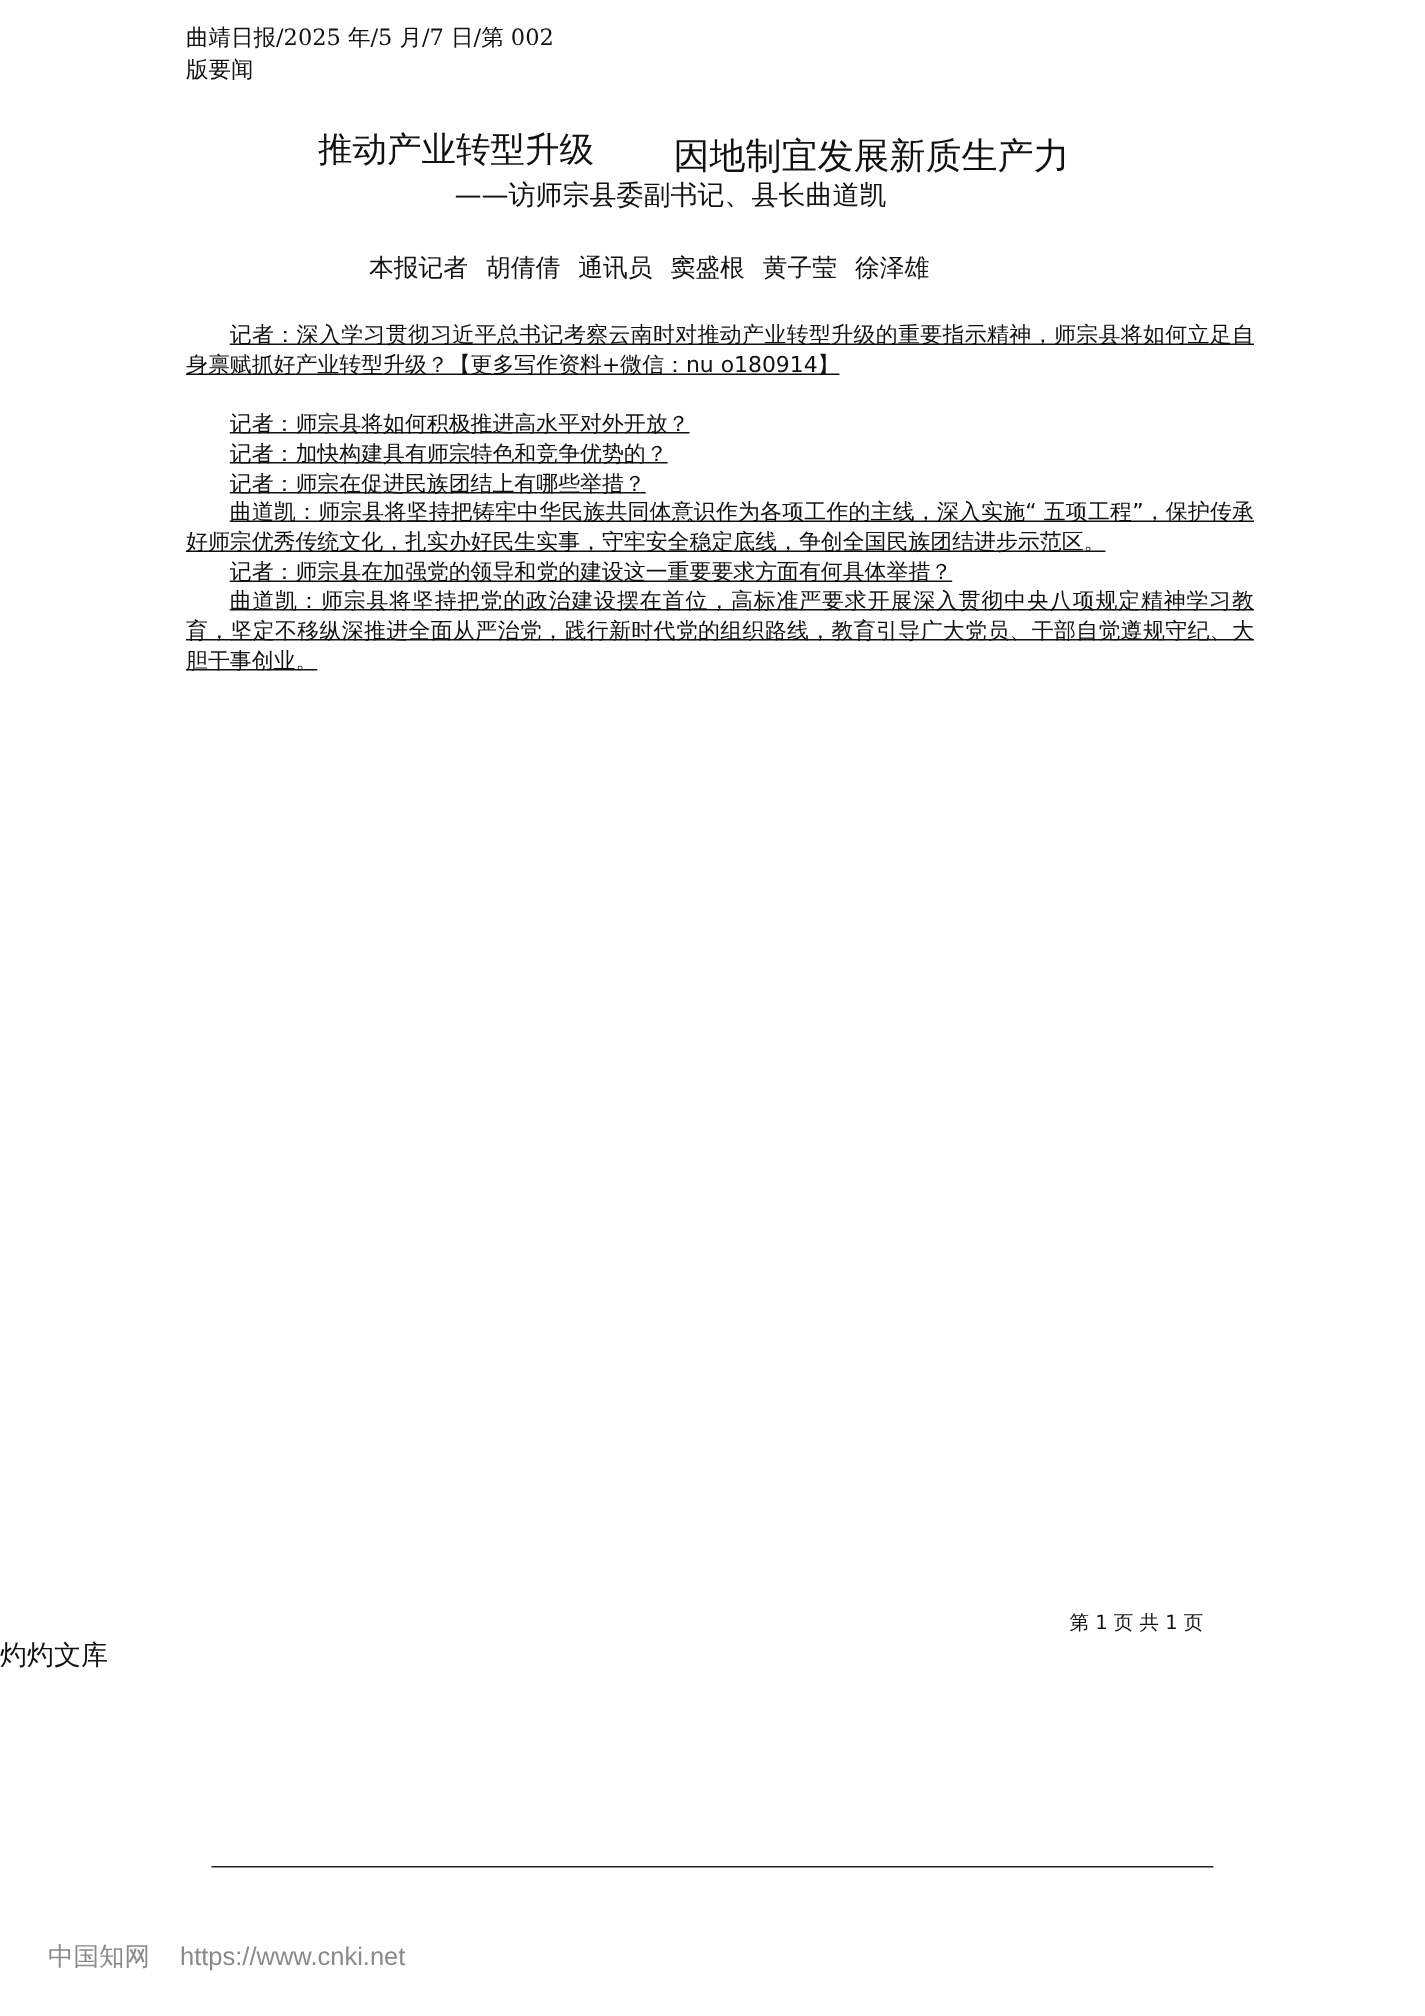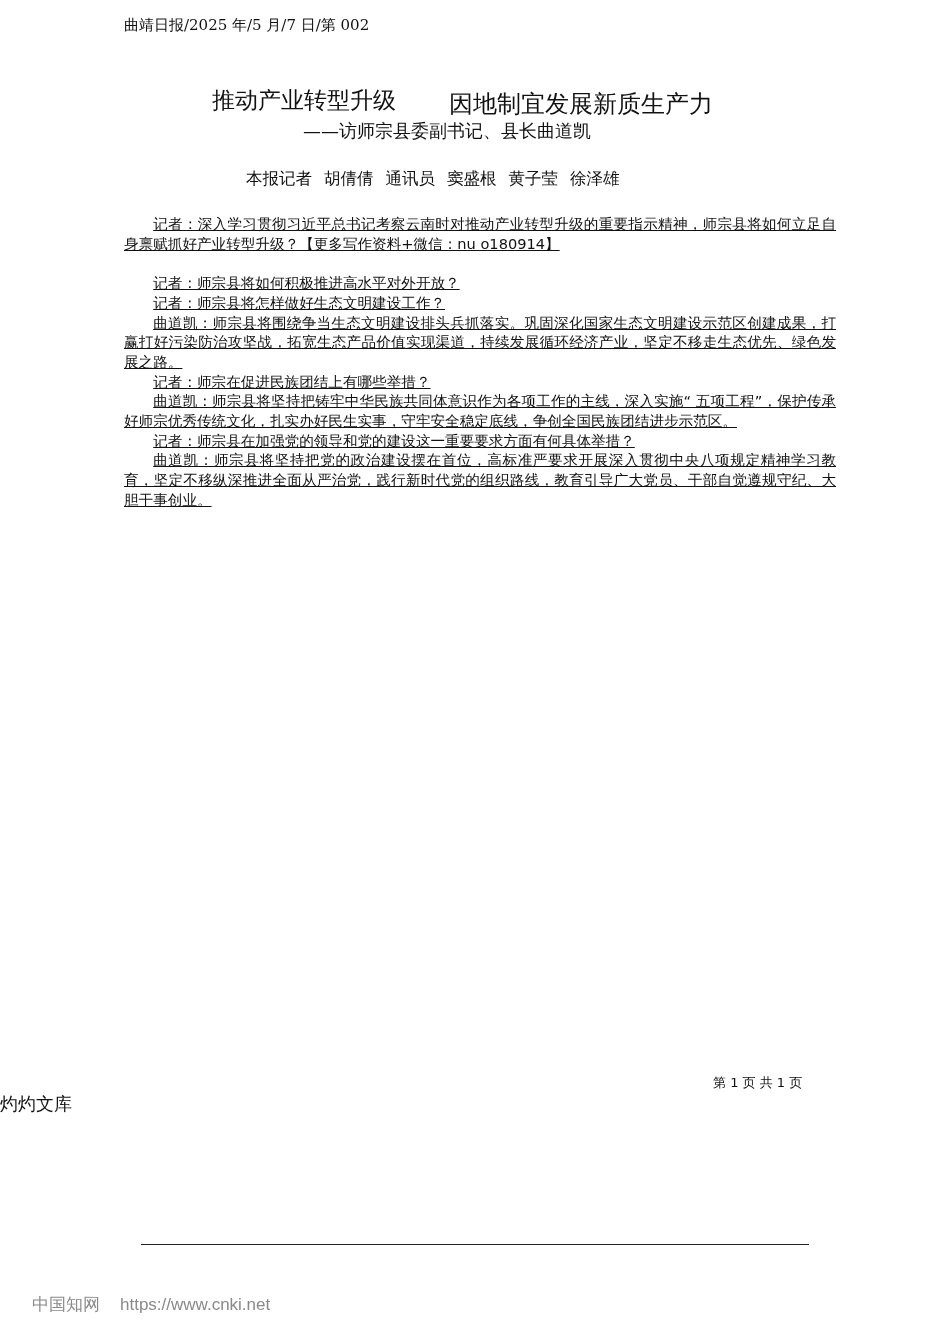--- a/index.html
+++ b/index.html
@@ -19,38 +19,38 @@
   .brand { position:absolute; left:0; top:1093px; font-size:18px; line-height:22px; }
   .rule { position:absolute; left:141px; top:1244px; width:668px; height:1px; background:#222; }
   .footer { position:absolute; left:32px; top:1294px; font-size:17px; line-height:22px; color:#8a8a8a; font-family:Liberation Sans, sans-serif; }
   .footer .url { margin-left:20px; }
 </style>
 </head>
 <body>
 
 <div class="meta">
   <div>曲靖日报/2025 年/5 月/7 日/第 002</div>
+  <div class="l2">版要闻</div>
 </div>
 
 <div class="title">
   <span class="t1">推动产业转型升级</span>
   <span class="t2">因地制宜发展新质生产力</span>
 </div>
 
 <div class="subtitle">——访师宗县委副书记、县长曲道凯</div>
 
 <div class="authors">
   <span>本报记者</span><span>胡倩倩</span><span>通讯员</span><span>窦盛根</span><span>黄子莹</span><span>徐泽雄</span>
 </div>
 
 <div class="body">
   <p class="gap">记者：深入学习贯彻习近平总书记考察云南时对推动产业转型升级的重要指示精神，师宗县将如何立足自身禀赋抓好产业转型升级？【更多写作资料+微信：nu o180914】</p>
   <p>记者：师宗县将如何积极推进高水平对外开放？</p>
-  <p>记者：师宗县将怎样做好生态文明建设工作？</p>
-  <p>曲道凯：师宗县将围绕争当生态文明建设排头兵抓落实。巩固深化国家生态文明建设示范区创建成果，打赢打好污染防治攻坚战，拓宽生态产品价值实现渠道，持续发展循环经济产业，坚定不移走生态优先、绿色发展之路。</p>
+  <p>记者：加快构建具有师宗特色和竞争优势的？</p>
   <p>记者：师宗在促进民族团结上有哪些举措？</p>
   <p>曲道凯：师宗县将坚持把铸牢中华民族共同体意识作为各项工作的主线，深入实施“ 五项工程”，保护传承好师宗优秀传统文化，扎实办好民生实事，守牢安全稳定底线，争创全国民族团结进步示范区。</p>
   <p>记者：师宗县在加强党的领导和党的建设这一重要要求方面有何具体举措？</p>
   <p>曲道凯：师宗县将坚持把党的政治建设摆在首位，高标准严要求开展深入贯彻中央八项规定精神学习教育，坚定不移纵深推进全面从严治党，践行新时代党的组织路线，教育引导广大党员、干部自觉遵规守纪、大胆干事创业。</p>
 </div>
 
 <div class="pagenum">第 1 页 共 1 页</div>
 <div class="brand">灼灼文库</div>
 
 <div class="rule"></div>

